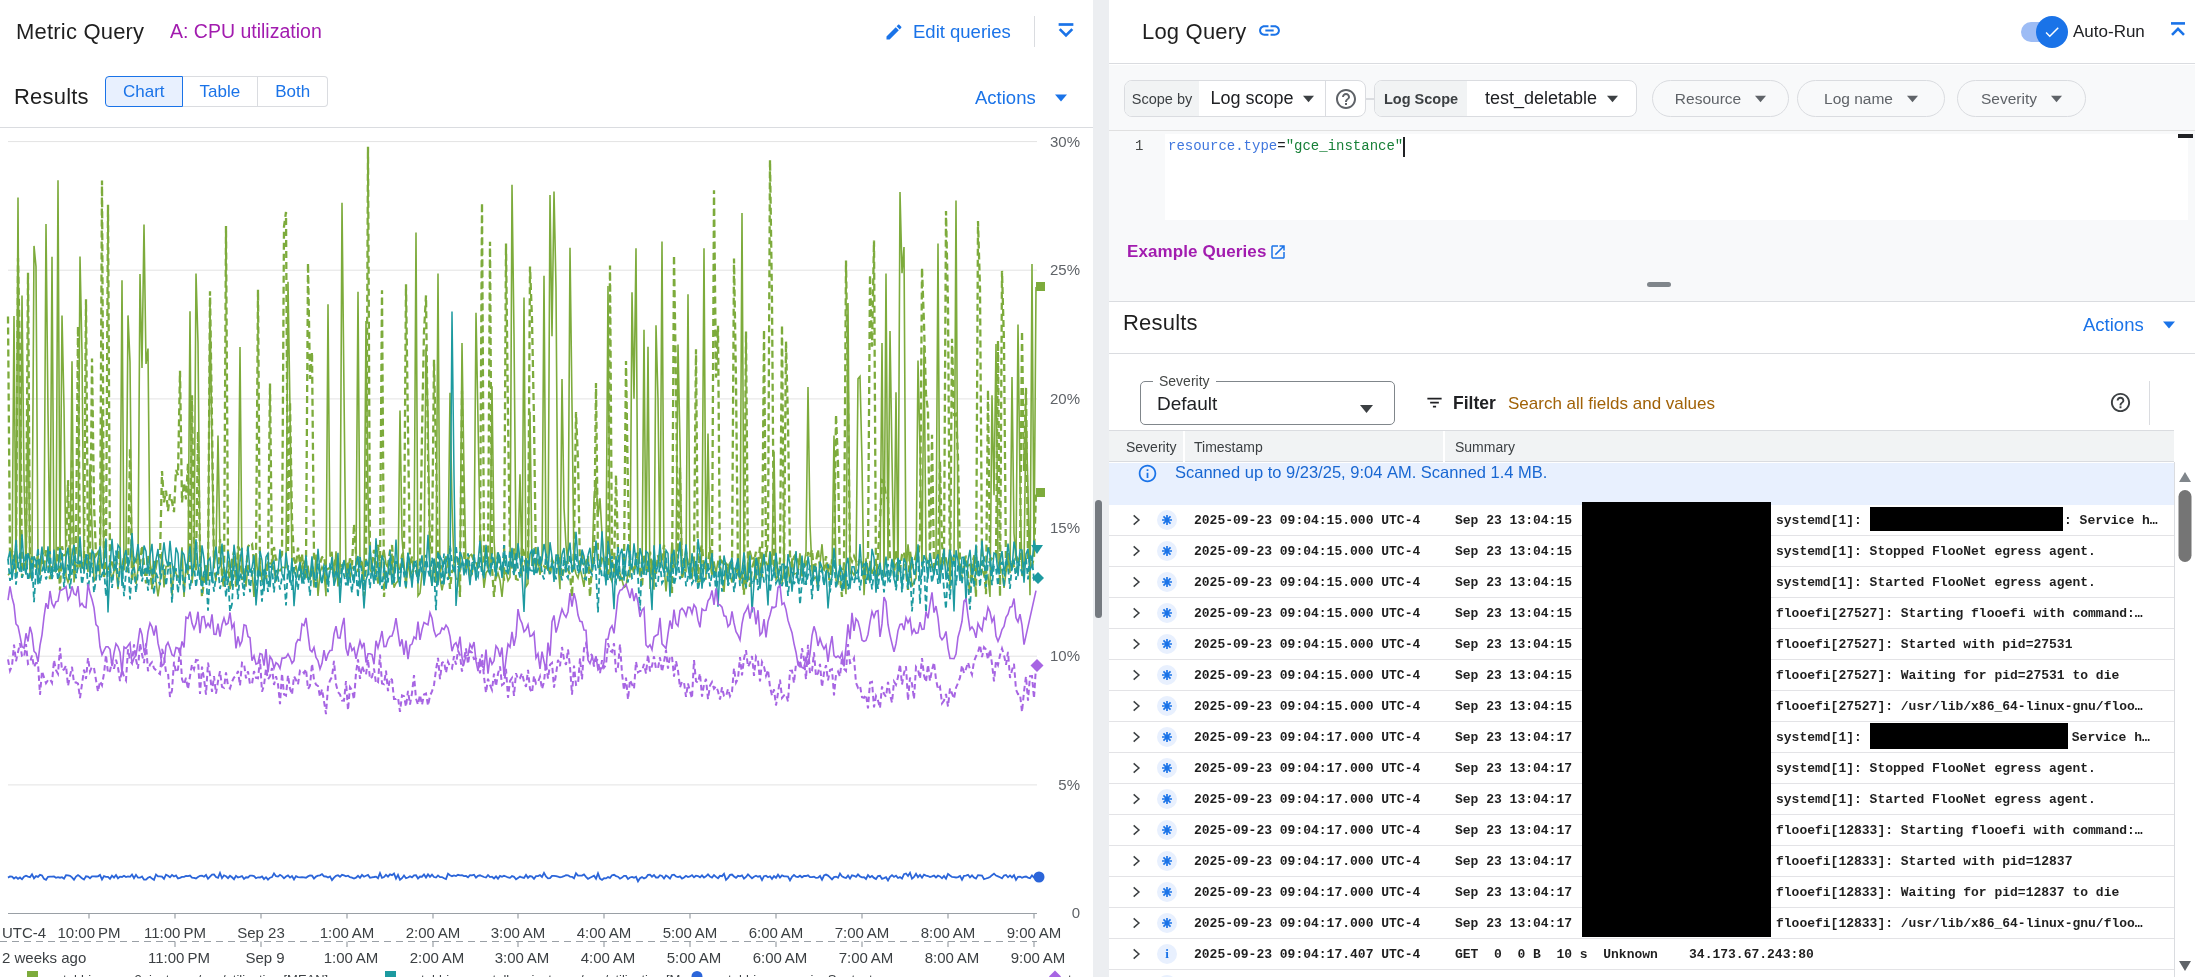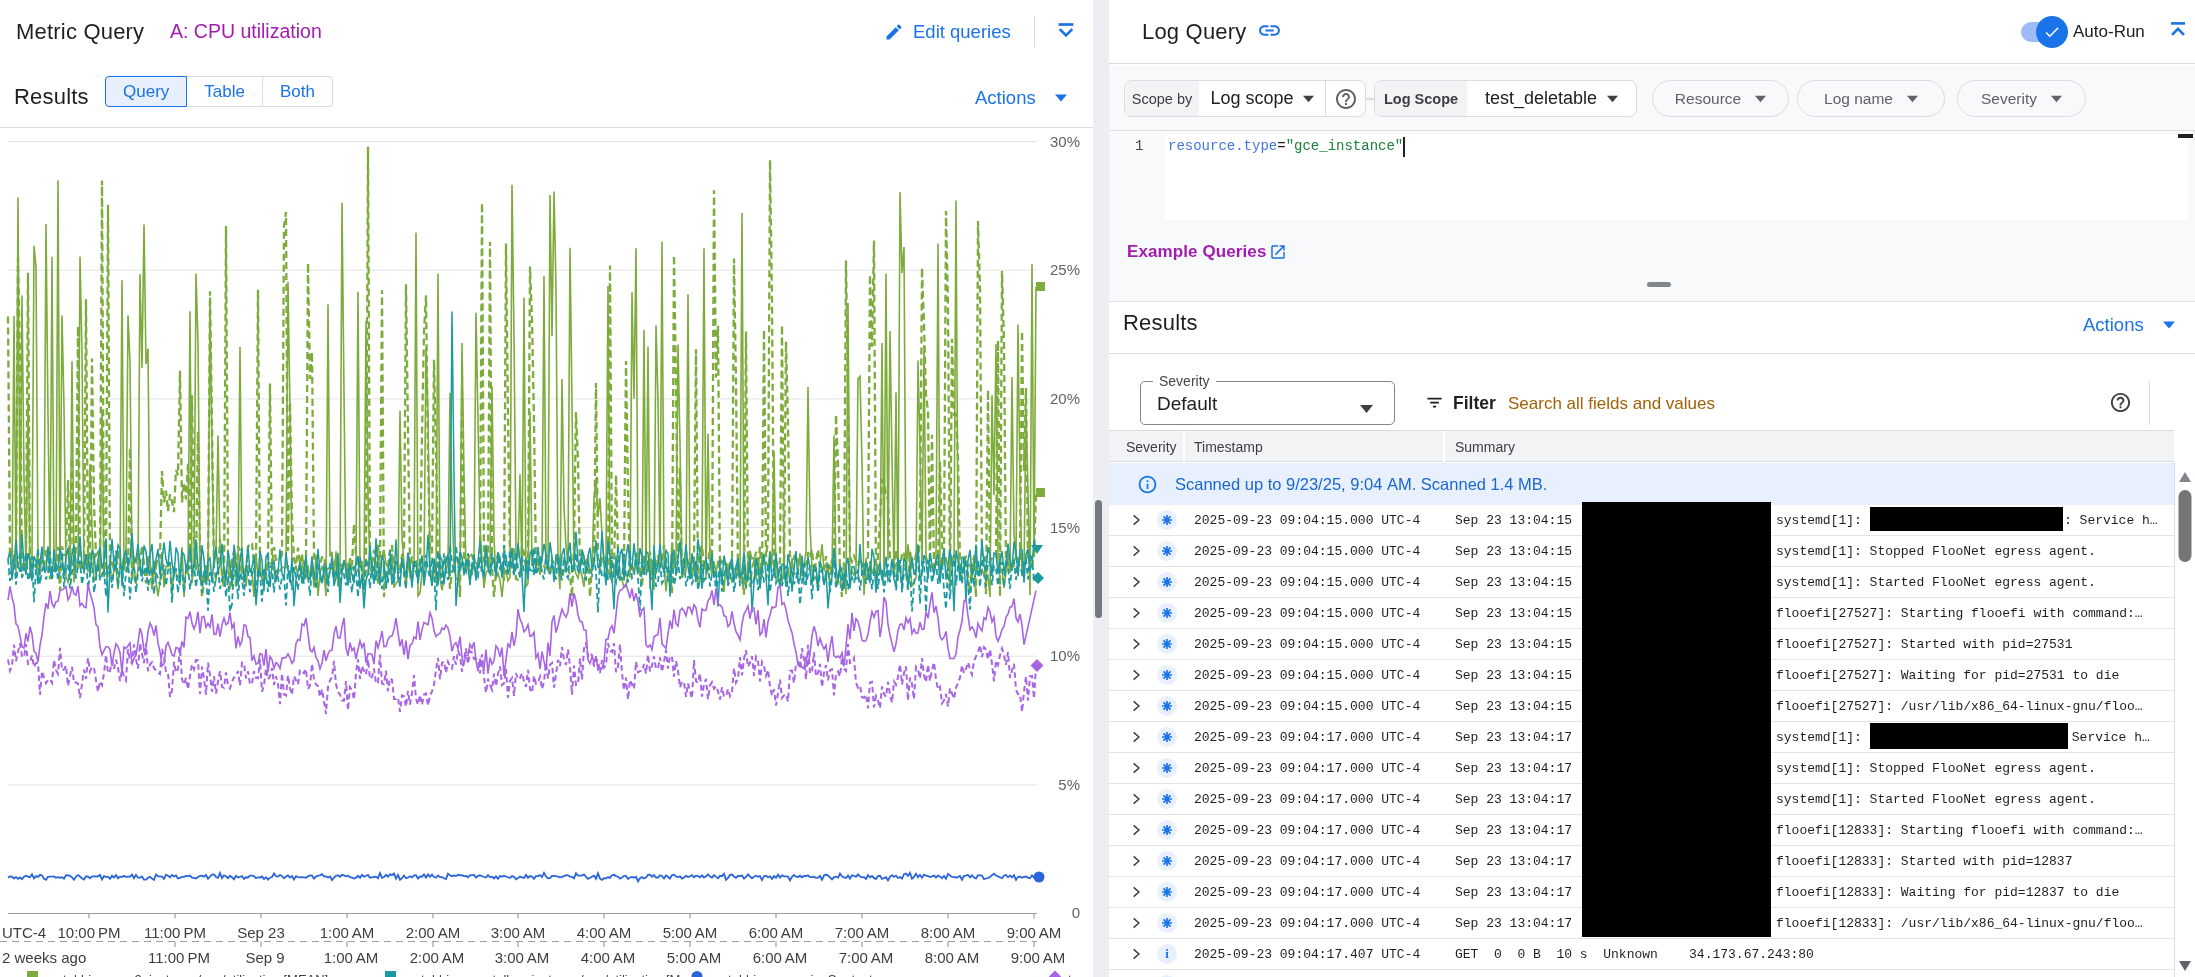--- a/index.html
+++ b/index.html
@@ -1,18 +1,18 @@
 <!DOCTYPE html>
 <html><head><meta charset="utf-8"><style>
 * { margin:0; padding:0; box-sizing:border-box; }
 html,body { width:2195px; height:977px; overflow:hidden; background:#fff;
   font-family:'Liberation Sans',sans-serif; color:#202124; }
 .abs { position:absolute; }
 .mono { font-family:'Liberation Mono',monospace; font-size:13px; color:#1f1f1f;
-  position:absolute; top:50%; transform:translateY(-50%); white-space:pre; }
+  position:absolute; top:50%; transform:translateY(-50%); white-space:pre;font-weight:bold; }
 .blue { color:#a21caf; }
 .title { font-size:22px; color:#1f1f1f; letter-spacing:0.2px; }
 .lrow { position:absolute; left:0; width:1065px; height:31px; border-bottom:1px solid #e3e3e6; background:#fff; }
 .lrow .chev { position:absolute; left:20px; top:50%; transform:translateY(-50%); display:flex; }
 .asticon { position:absolute; left:48px; top:50%; transform:translateY(-50%);
   width:20px; height:20px; background:#e8f0fe; border-radius:50%;
   display:flex; align-items:center; justify-content:center; }
 .hdrbtn { color:#1a73e8; font-size:18.5px; display:flex; align-items:center; gap:9px; }
 </style></head>
 <body>
@@ -116,21 +116,21 @@
     <span class="abs" style="left:1034px;top:16px;width:1px;height:31px;background:#dadce0"></span>
     <span class="abs" style="left:1053px;top:18px"><svg width="26" height="26" viewBox="0 0 24 24" fill="none" stroke="#1a73e8">
           <path d="M5.2 6h13.6" stroke-width="2.5"></path>
           <path d="M6.2 10.3l5.8 5.8 5.8-5.8" stroke-width="2.5" fill="none"></path>
         </svg></span>
   </div>
   <div class="abs" style="left:0;top:64px;width:1093px;height:64px;background:#fff;border-bottom:1px solid #dadce0">
     <span class="abs title" style="left:14px;top:20px">Results</span>
     <div class="abs" style="left:105px;top:12px;height:31px;display:flex">
       <span style="display:flex;align-items:center;padding:0 17px;background:#e8f0fe;border:1px solid #1a73e8;
-        border-radius:4px 0 0 4px;color:#1a73e8;font-size:17px">Query</span>
+        border-radius:4px 0 0 4px;color:#1a73e8;font-size:17px">Chart</span>
       <span style="display:flex;align-items:center;padding:0 17px;border:1px solid #dadce0;border-left:none;
         color:#1a73e8;font-size:17px">Table</span>
       <span style="display:flex;align-items:center;padding:0 17px;border:1px solid #dadce0;border-left:none;
         border-radius:0 4px 4px 0;color:#1a73e8;font-size:17px">Both</span>
     </div>
     <span class="abs hdrbtn" style="left:975px;top:23px">Actions&nbsp;&nbsp;<svg width="12" height="8" viewBox="0 0 10 6" fill="#1a73e8">
           <path d="M0 0h10L5 6z"></path>
         </svg></span>
   </div>
 </div>
@@ -234,21 +234,21 @@
   <span class="abs" style="left:1040px;top:381px;width:1px;height:44px;background:#dadce0"></span>
 
   <div class="abs" style="left:0;top:430px;width:1065px;height:32px;border-top:1px solid #dadce0;border-bottom:1px solid #dadce0;background:#f1f3f4">
     <span class="abs" style="left:17px;top:8px;font-size:14px;color:#3c4043">Severity</span>
     <span class="abs" style="left:74px;top:0;width:2px;height:32px;background:#fff"></span>
     <span class="abs" style="left:85px;top:8px;font-size:14px;color:#3c4043">Timestamp</span>
     <span class="abs" style="left:334px;top:0;width:2px;height:32px;background:#fff"></span>
     <span class="abs" style="left:346px;top:8px;font-size:14px;color:#3c4043">Summary</span>
   </div>
 
-  <div class="abs" style="left:0;top:463px;width:1065px;height:42px;background:#e8f0fe;display:flex;align-items:center">
+  <div class="abs" style="left:0;top:463px;width:1065px;height:42px;background:#e8f0fe;display:flex;align-items:flex-start">
     <span style="margin-left:28px;display:flex">
         <svg width="21" height="21" viewBox="0 0 24 24" fill="#1a73e8">
           <path d="M11 7h2v2h-2zm0 4h2v6h-2zm1-9C6.48 2 2 6.48 2 12s4.48 10 10 10 10-4.48 10-10S17.52 2 12 2zm0 18c-4.41 0-8-3.59-8-8s3.59-8 8-8 8 3.59 8 8-3.59 8-8 8z"></path>
         </svg>
       </span>
     <span style="margin-left:17px;font-size:16.5px;color:#1967d2">Scanned up to 9/23/25, 9:04&nbsp;AM. Scanned 1.4 MB.</span>
   </div>
 
   <div class="lrow" style="top:505px">
       <span class="chev">

